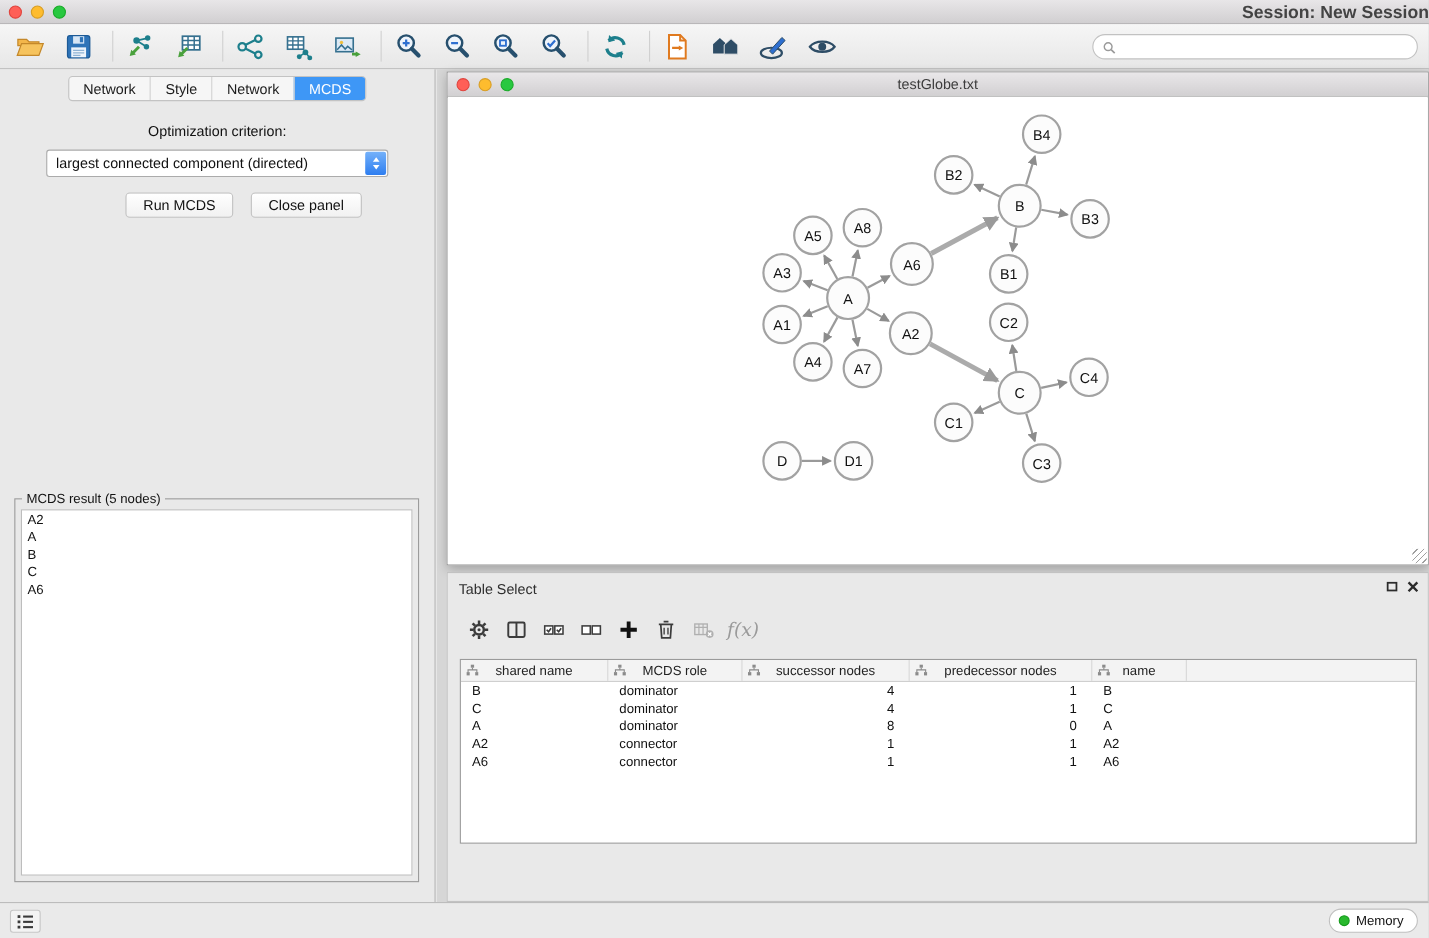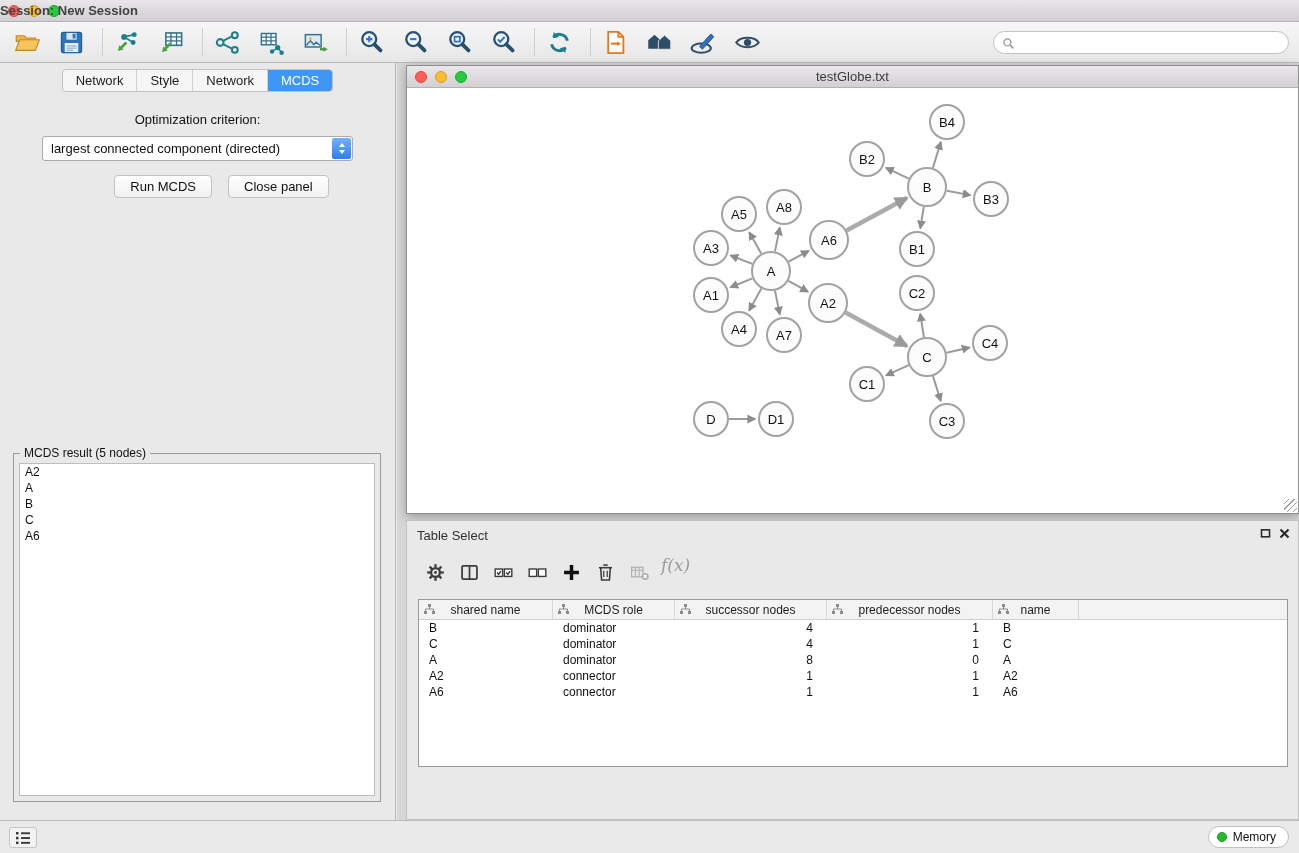--- a/index.html
+++ b/index.html
@@ -7,22 +7,22 @@
   body { font-family:"Liberation Sans", sans-serif; }
   .app { position:relative; width:1299px; height:853px; background:#ececec; overflow:hidden; }
 
   
   .titlebar { position:absolute; top:0; left:0; right:0; height:22px;
     background:linear-gradient(#e8e6e8,#d1cfd1); border-bottom:1px solid #b4b2b4; }
   .tl { position:absolute; top:5px; width:12px; height:12px; border-radius:50%; }
   .tl.red { left:8px;  background:#ff5f57; border:1px solid #e0443e; }
   .tl.yel { left:28px; background:#febc2e; border:1px solid #d89e24; }
   .tl.grn { left:48px; background:#28c840; border:1px solid #1aab29; }
-  .win-title { position:absolute; left:0; right:0; top:3px; text-align:left;
-    font-size:13px; font-weight:600; color:#434343; }
+  .win-title { position:absolute; left:0; right:0; top:3px; text-align:right;
+    font-size:16px; font-weight:600; color:#434343; }
 
   
   .toolbar { position:absolute; top:22px; left:0; right:0; height:41px;
     background:linear-gradient(#f6f6f6,#e7e7e7); border-bottom:1px solid #b9b9b9;
     display:flex; align-items:center; padding-left:12px; }
   .tbtn { background:none; border:none; padding:2px; margin-right:13px; cursor:default; }
   .ic { width:27px; height:27px; display:block; }
   .sep { width:1px; height:28px; background:#d0d0d0; margin:0 9px 0 2px; }
   .searchbox { position:absolute; right:10px; top:9px; width:296px; height:23px;
     background:#fff; border:1px solid #c2c2c2; border-radius:12px; }
@@ -81,21 +81,21 @@
   .edge.thick { stroke:#ababab; stroke-width:4.5; }
   .node { fill:#fcfcfc; stroke:#a2a2a2; stroke-width:2; }
   .nlabel { font-family:"Liberation Sans",sans-serif; font-size:13px; text-anchor:middle;
     dominant-baseline:central; fill:#111; }
   .resize-grip { position:absolute; right:1px; bottom:1px; width:13px; height:13px;
     background:repeating-linear-gradient(135deg, transparent 0 3px, #9f9f9f 3px 4px); }
 
   
   .table-panel { position:absolute; left:9px; top:457px; right:0; bottom:0;
     background:#e9e9e9; border:1px solid #c2c2c2; }
-  .tp-toolbar { display:flex; gap:9px; padding:7px 10px 0 16px; height:42px; }
+  .tp-toolbar { display:flex; align-items:center; gap:9px; padding:7px 10px 0 16px; height:42px; }
   .tic { width:21px; height:21px; display:block; }
   .fx { font-family:"DejaVu Serif", serif; font-style:italic; font-size:17px; color:#9a9a9a; }
   .tp-table { position:absolute; left:11px; right:10px; top:78px; height:168px;
     background:#fff; border:1px solid #9a9a9a; display:flex; flex-direction:column; overflow:hidden; }
   .thead { display:flex; height:20px; background:#f3f3f3; border-bottom:1px solid #cfcfcf; }
   .th { position:relative; display:flex; align-items:center; justify-content:center;
     font-size:12px; color:#222; border-right:1px solid #d8d8d8; }
   .col-icon { position:absolute; left:5px; top:4px; line-height:0; }
   .col0 { width:134px; } .col1 { width:122px; } .col2 { width:152px; }
   .col3 { width:166px; } .col4 { width:86px; } .colF { flex:1; border-right:none; }

